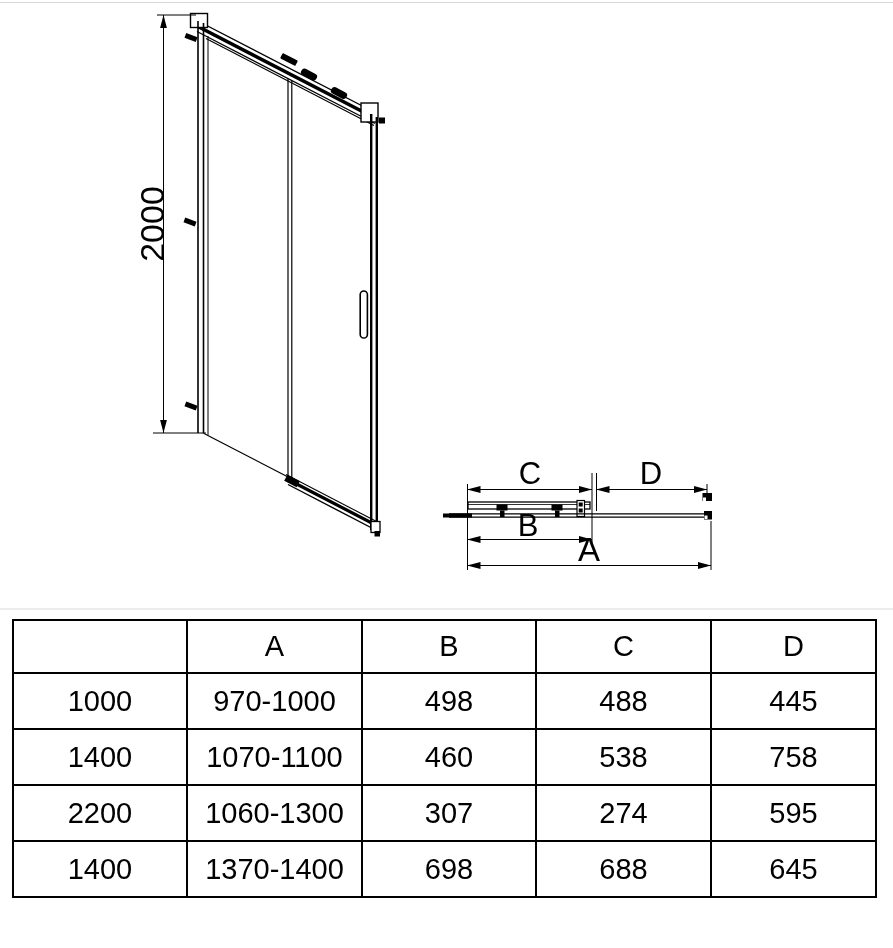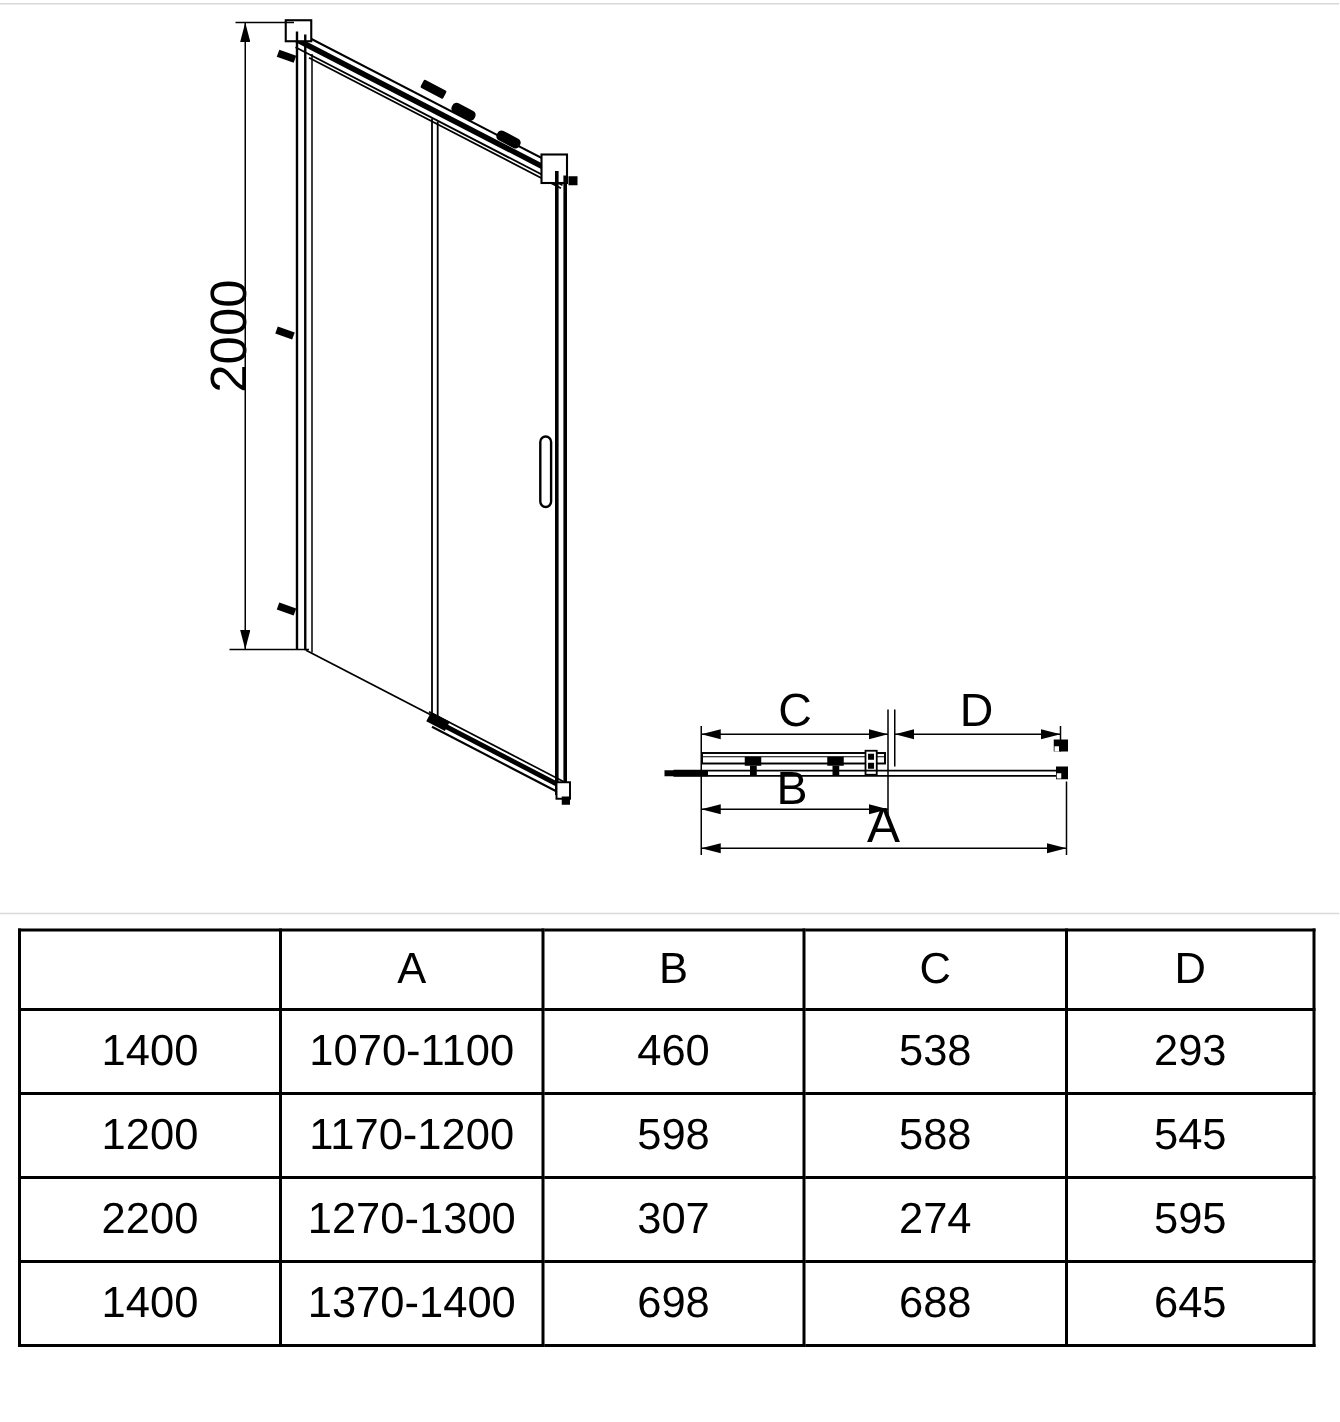--- a/index.html
+++ b/index.html
@@ -169,36 +169,36 @@
     </colgroup>
   <tbody>
     <tr class="hdr">
       <td></td>
       <td>A</td>
       <td>B</td>
       <td>C</td>
       <td>D</td>
     </tr>
     <tr>
+      <td>1000</td>
+      <td>970-1000</td>
+      <td>498</td>
+      <td>488</td>
+      <td>445</td>
+    </tr>
+    <tr>
       <td>1400</td>
       <td>1070-1100</td>
       <td>460</td>
       <td>538</td>
-      <td>293</td>
-    </tr>
-    <tr>
-      <td>1200</td>
-      <td>1170-1200</td>
-      <td>598</td>
-      <td>588</td>
-      <td>545</td>
+      <td>758</td>
     </tr>
     <tr>
       <td>2200</td>
-      <td>1270-1300</td>
+      <td>1060-1300</td>
       <td>307</td>
       <td>274</td>
       <td>595</td>
     </tr>
     <tr>
       <td>1400</td>
       <td>1370-1400</td>
       <td>698</td>
       <td>688</td>
       <td>645</td>

